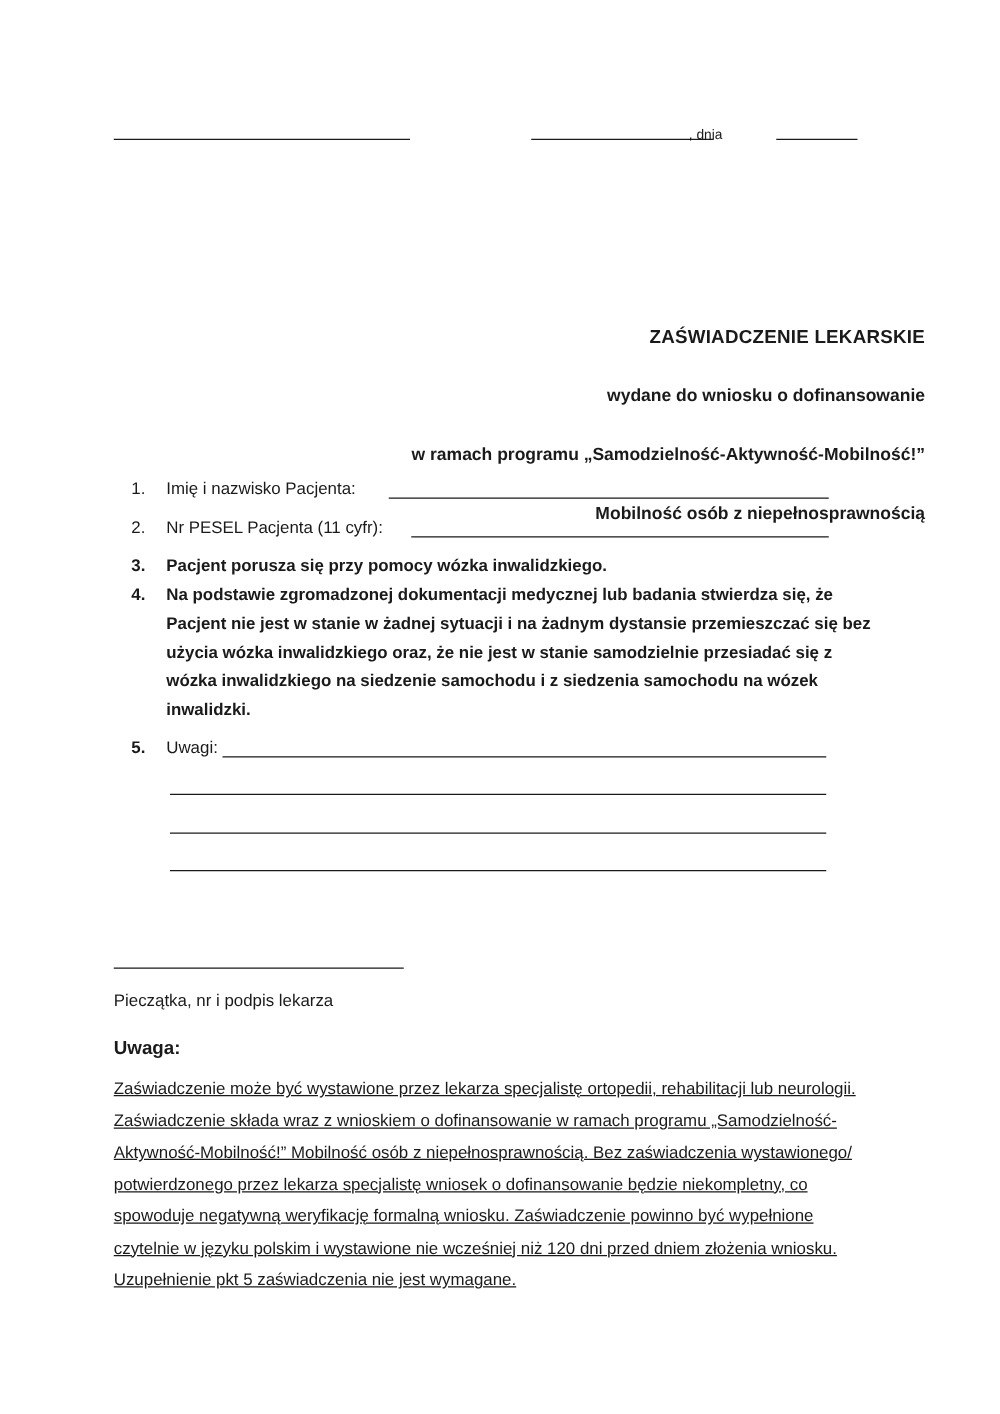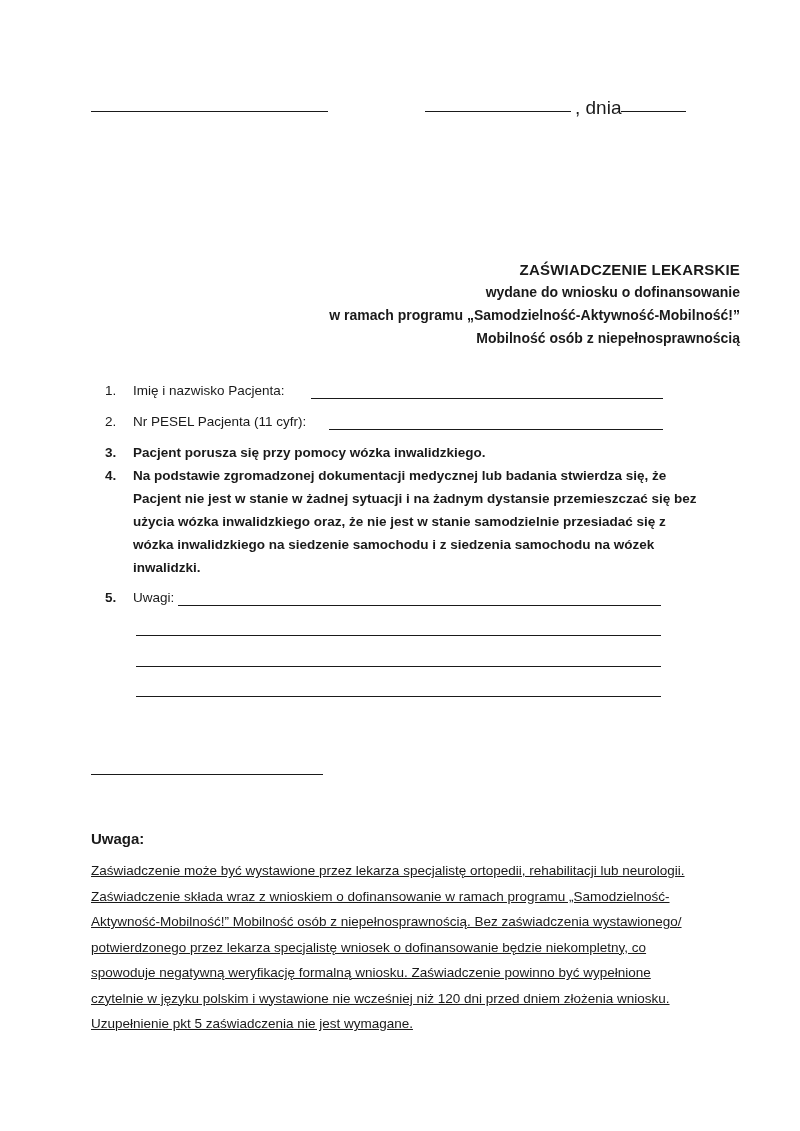--- a/index.html
+++ b/index.html
@@ -42,23 +42,23 @@
   }
 
   .date-rule-long {
     left: 425px;
     top: 111px;
     width: 146px;
   }
 
   .date-word {
     position: absolute;
-    left: 575px;
+    left: 551px;
     top: 98px;
-    font-size: 19px;
+    font-size: 11px;
     line-height: 20px;
     white-space: nowrap;
   }
 
   .date-rule-short {
     left: 621px;
     top: 111px;
     width: 65px;
   }
 
@@ -75,20 +75,21 @@
     font-size: 15px;
     font-weight: bold;
     letter-spacing: 0.2px;
     line-height: 23px;
   }
 
   .title-sub {
     font-size: 14px;
     font-weight: bold;
     line-height: 23px;
+    margin-top: 24px;
   }
 
   
   .item {
     position: absolute;
     left: 105px;
     width: 600px;
     font-size: 13.5px;
     line-height: 23px;
   }
@@ -205,17 +206,18 @@
   <div class="item" id="item-5">
     <span class="num bold">5.</span>
     <span class="body">Uwagi:</span>
   </div>
   <div class="rule uwagi-rule-0"></div>
   <div class="rule uwagi-rule-1"></div>
   <div class="rule uwagi-rule-2"></div>
   <div class="rule uwagi-rule-3"></div>
 
   <div class="rule sig-rule"></div>
+  <div class="sig-caption">Pieczątka, nr i podpis lekarza</div>
 
   <div class="note-heading">Uwaga:</div>
   <div class="note-body">Zaświadczenie może być wystawione przez lekarza specjalistę ortopedii, rehabilitacji lub neurologii. Zaświadczenie składa wraz z wnioskiem o dofinansowanie w ramach programu „Samodzielność-Aktywność-Mobilność!” Mobilność osób z niepełnosprawnością. Bez zaświadczenia wystawionego/ potwierdzonego przez lekarza specjalistę wniosek o dofinansowanie będzie niekompletny, co spowoduje negatywną weryfikację formalną wniosku. Zaświadczenie powinno być wypełnione czytelnie w języku polskim i wystawione nie wcześniej niż 120 dni przed dniem złożenia wniosku. Uzupełnienie pkt 5 zaświadczenia nie jest wymagane.</div>
 
 </div>
 
 </body></html>

